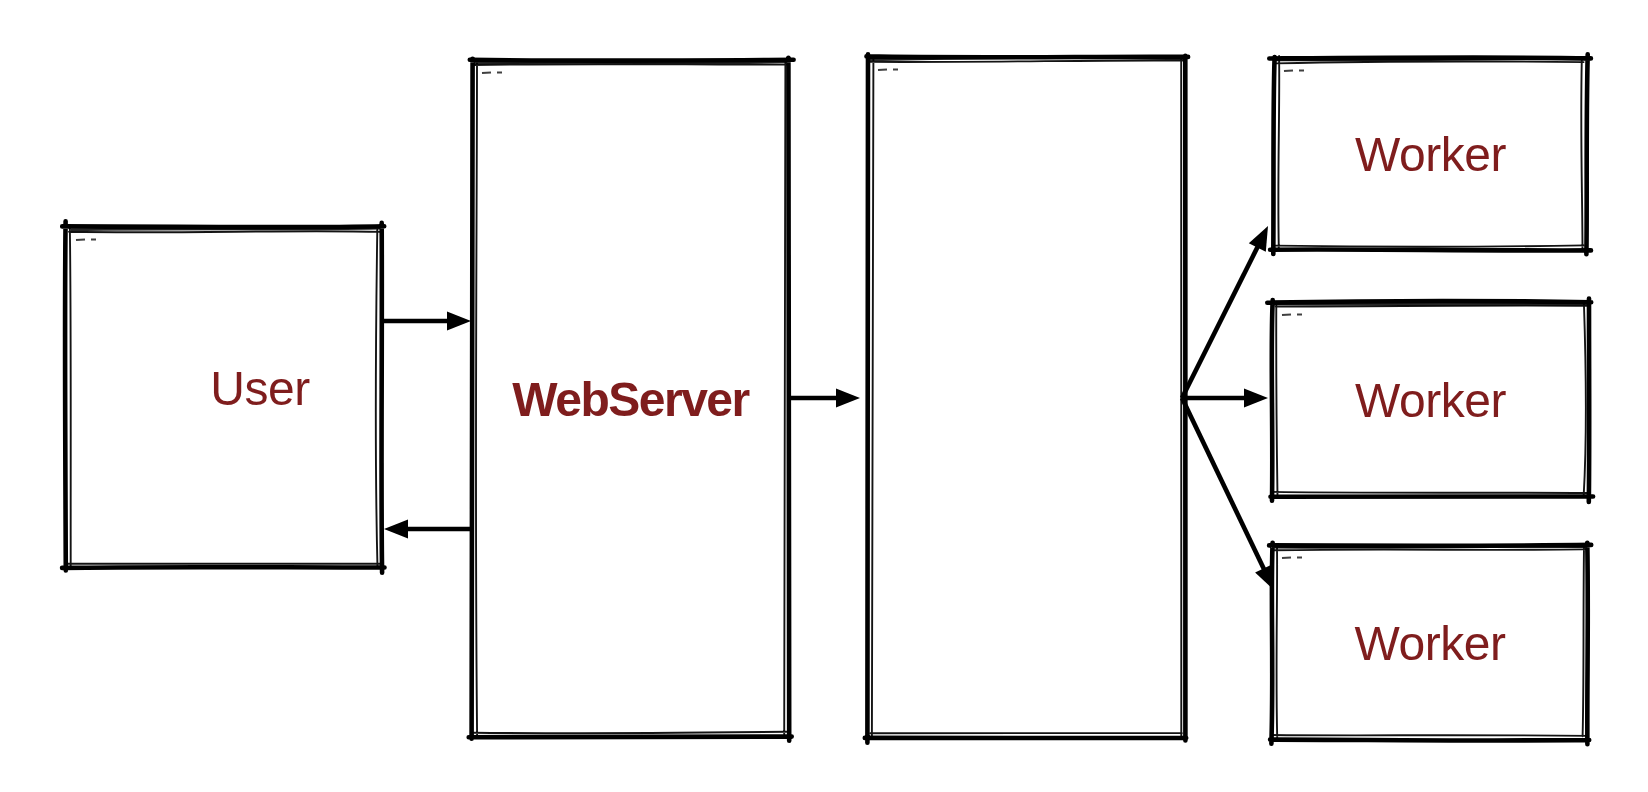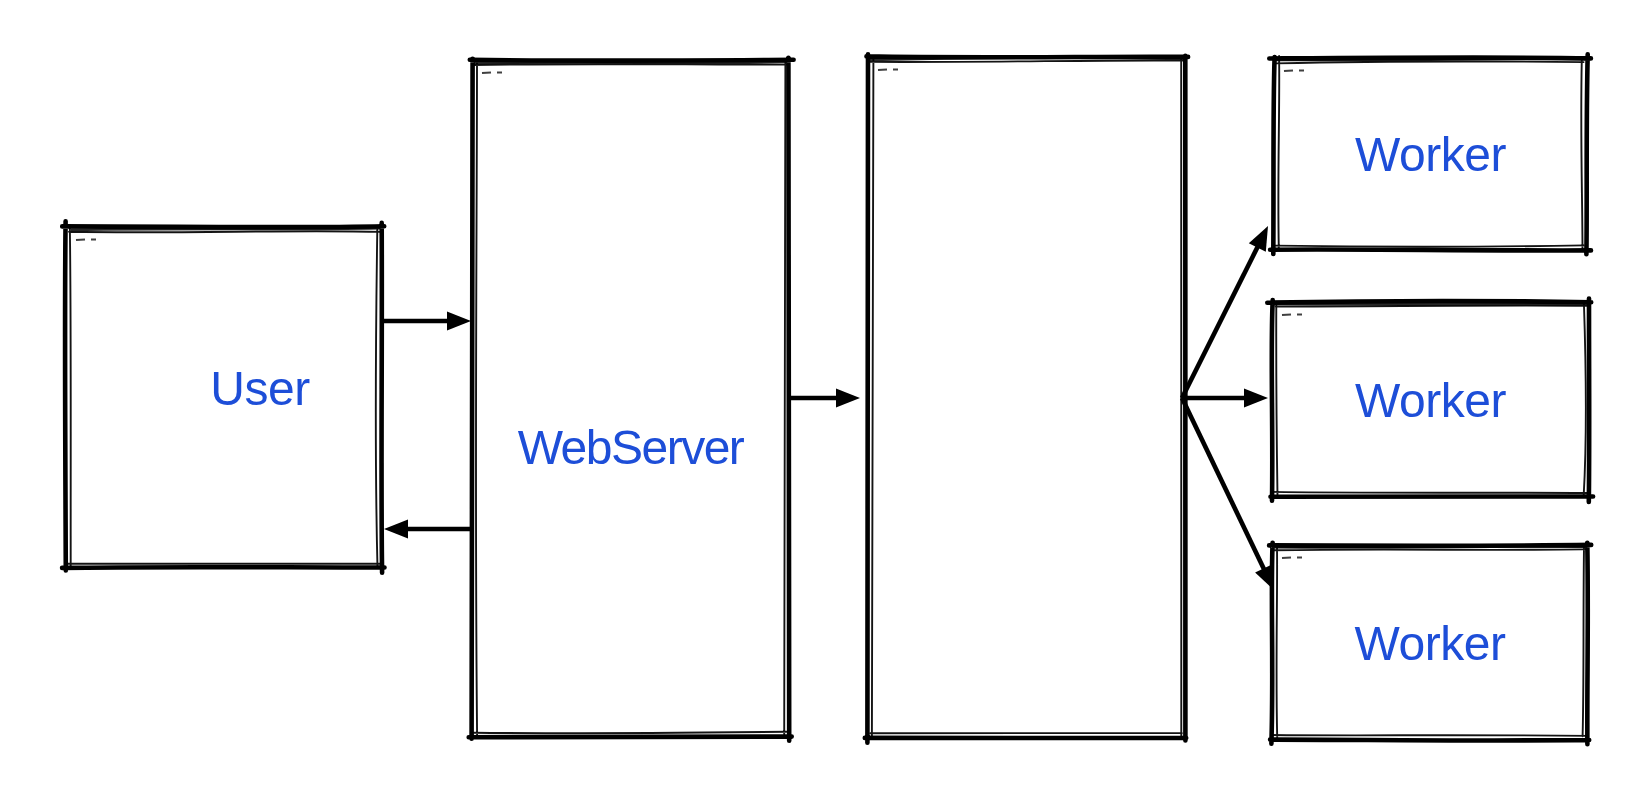--- a/index.html
+++ b/index.html
@@ -30,27 +30,26 @@
     width: 100%;
     height: 100%;
     pointer-events: none;
   }
   .node-label {
     position: absolute;
     transform: translate(-50%, -50%);
     font-size: 48px;
     font-weight: 400;
     letter-spacing: -0.5px;
-    color: #1d4ed8;
+    color: #7f1d1d;
     white-space: nowrap;
   }
   .node-label.bold {
-    font-weight: 400;
+    font-weight: 700;
     letter-spacing: -1.5px;
-    margin-top: 48px;
   }
 </style>
 </head>
 <body>
 
 <div class="stage">
   <svg id="diagram-svg" viewBox="0 0 1648 792">
       <g>
         <path d="M 62.2 226.4 C 184.7 226.5, 300.0 228.3, 384.2 226.3 M 381.7 222.9 C 382.3 357.0, 380.7 479.8, 382.1 572.6 M 384.5 567.5 C 260.5 567.4, 146.6 566.5, 62.1 567.9 M 65.8 570.5 C 65.3 439.1, 64.4 315.8, 65.6 221.2" stroke-width="4.6" fill="none" stroke="#000000" stroke-linecap="round"></path>
         <path d="M 69.0 231.8 C 187.6 233.7, 296.4 229.5, 382.1 231.9 M 377.3 229.7 C 375.4 357.3, 375.2 475.7, 377.5 567.7 M 380.7 563.8 C 258.7 563.2, 152.0 563.2, 67.3 563.7 M 70.7 566.7 C 70.6 434.9, 71.2 316.0, 69.8 225.2" stroke-width="1.9" stroke-opacity="0.92" fill="none" stroke="#000000" stroke-linecap="round"></path>

